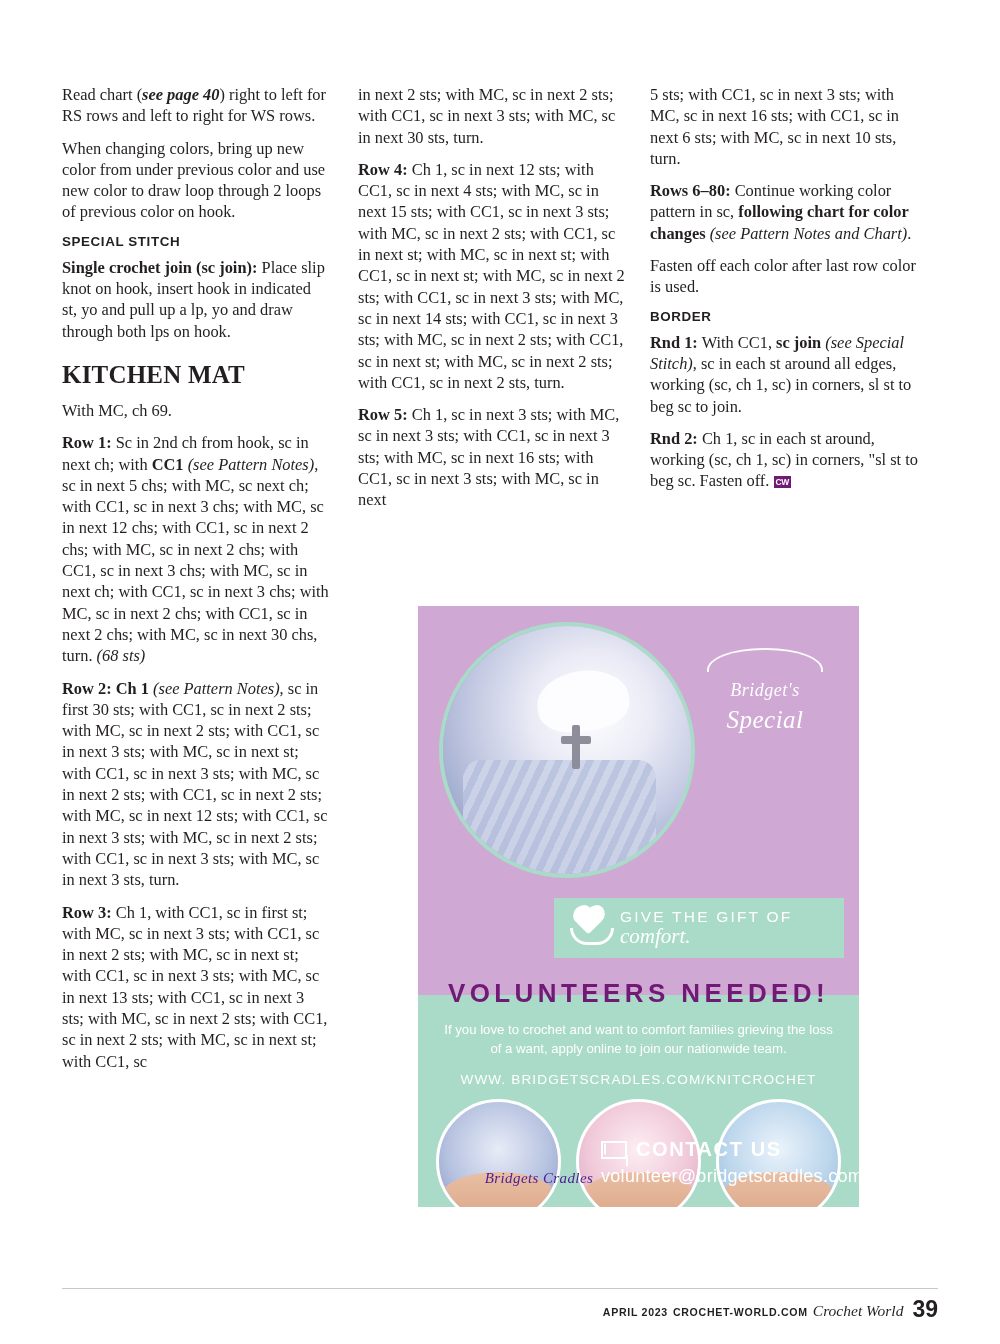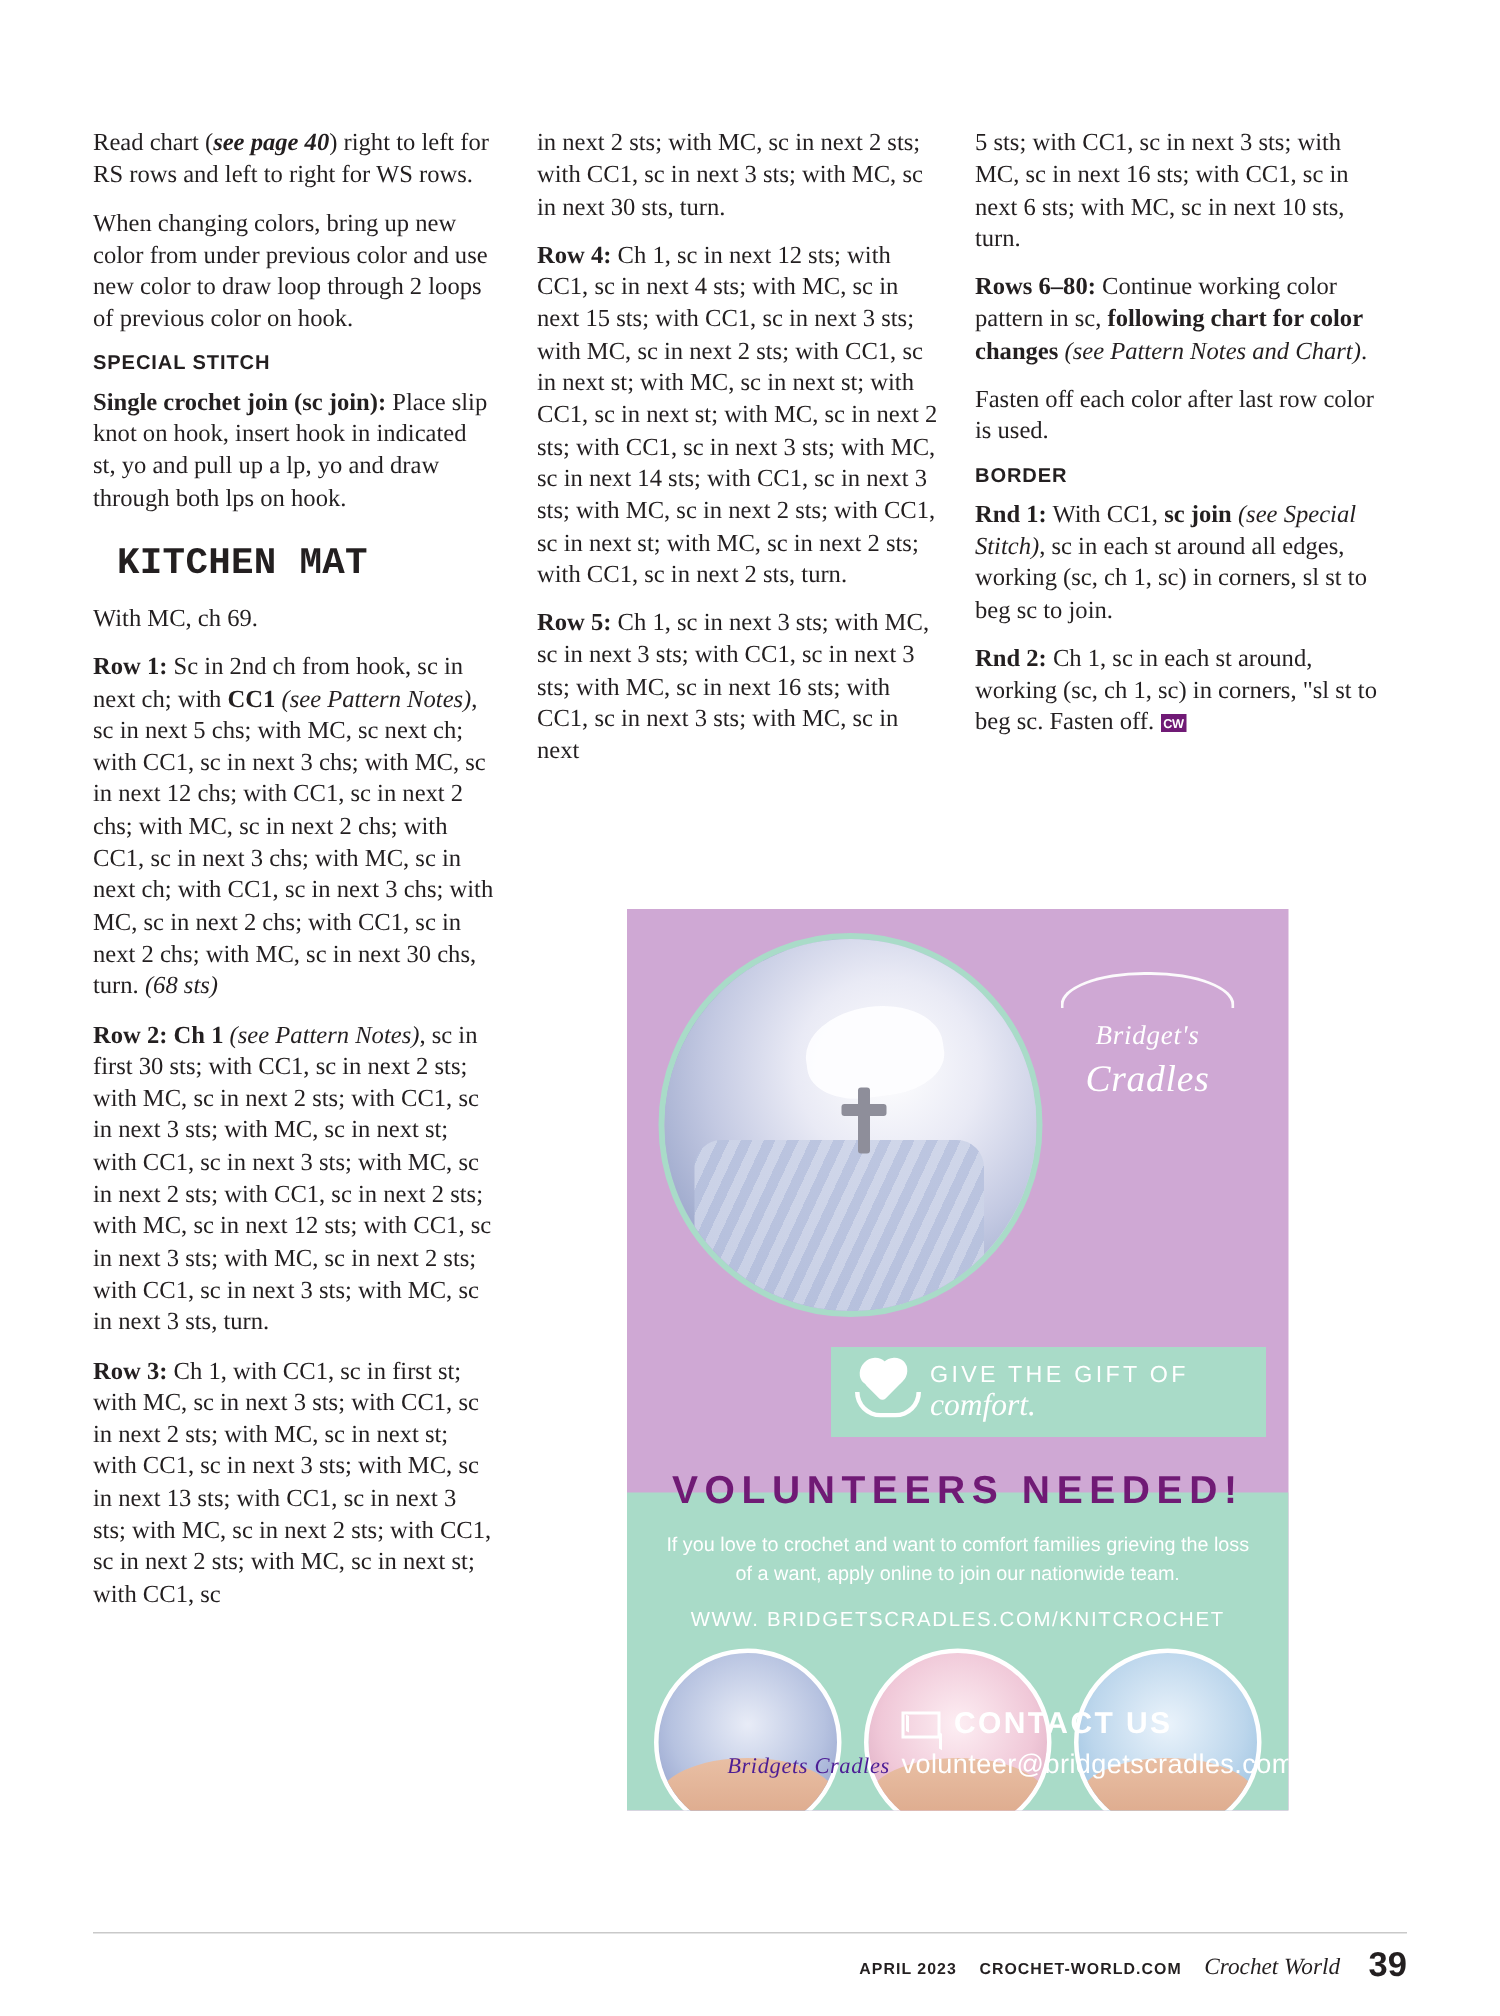--- a/index.html
+++ b/index.html
@@ -55,25 +55,25 @@
   }
   h3.sub {
     font-family: "Liberation Sans", sans-serif;
     font-size: 13.4px;
     font-weight: bold;
     letter-spacing: 0.6px;
     margin: 6px 0 8px 0;
     color: #231f20;
   }
   h2.title {
-    font-family: Liberation Mono, monospace;
+    font-family: Liberation Serif, serif;
     font-size: 25px;
     font-weight: bold;
     letter-spacing: 0.2px;
-    margin: 19px 0 11px 16px;
+    margin: 19px 0 11px 0;
     color: #231f20;
   }
   .cw-mark {
     display: inline-block;
     background: #701a75;
     color: #ffffff;
     font-family: "Liberation Sans", sans-serif;
     font-size: 8.5px;
     font-weight: bold;
     line-height: 11px;
@@ -386,21 +386,21 @@
     top: 0;
     height: 1px;
     background: #c9c9c9;
   }
   .footer-inner {
     position: absolute;
     right: 62px;
     top: 7px;
     display: flex;
     align-items: baseline;
-    gap: 15px;
+    gap: 5px;
   }
   .f-date, .f-site {
     font-family: "Liberation Sans", sans-serif;
     font-size: 10.6px;
     font-weight: bold;
     letter-spacing: .7px;
     color: #231f20;
   }
   .f-mag {
     font-family: "Liberation Serif", serif;
@@ -475,21 +475,21 @@
       <div class="photo-inner">
         <div class="photo-knit"></div>
         <div class="photo-bow"></div>
         <div class="photo-cross"></div>
       </div>
     </div>
 
     <div class="brand">
       <div class="brand-swoosh"></div>
       <div class="brand-1">Bridget's</div>
-      <div class="brand-2">Cradles</div>
+      <div class="brand-2">Special</div>
     </div>
 
     <div class="gift-band">
       <div class="heart-hands">
         <div class="heart"></div>
         <div class="hands"></div>
       </div>
       <div>
         <div class="gift-text-1">GIVE THE GIFT OF</div>
         <div class="gift-text-2">comfort.</div>

